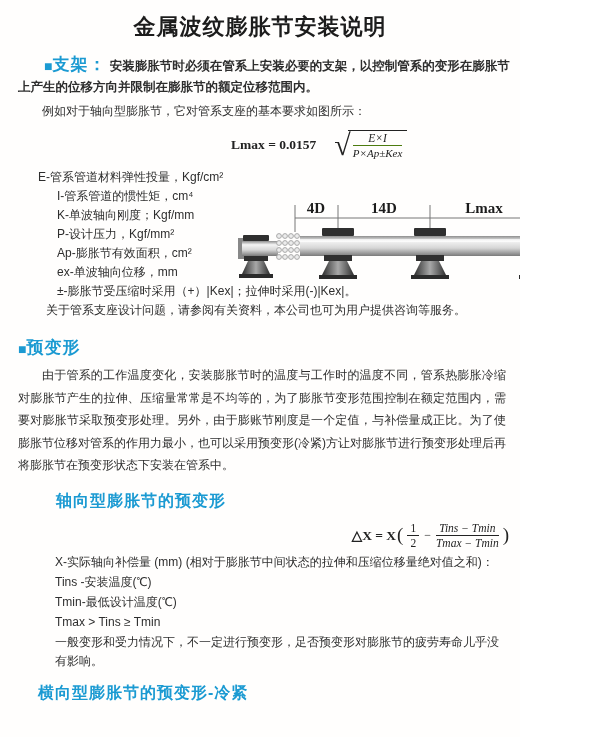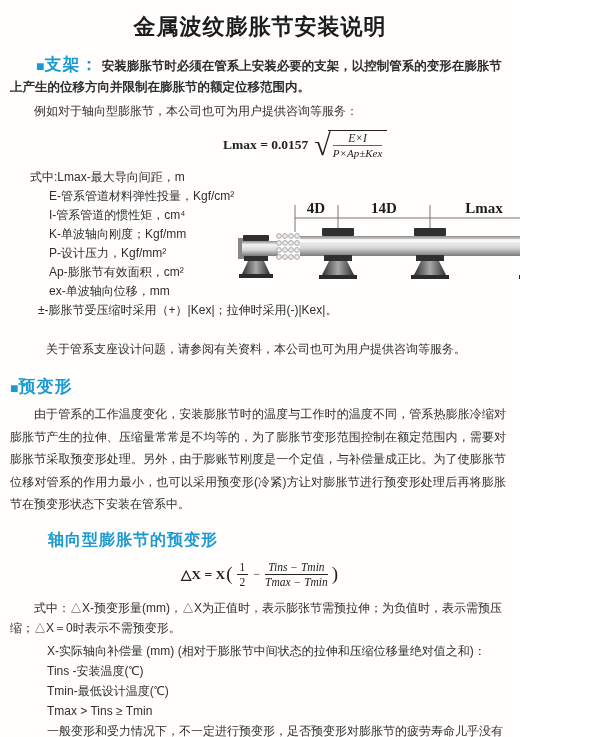--- a/index.html
+++ b/index.html
@@ -5,31 +5,31 @@
   html,body{margin:0;padding:0;}
   .page{
     position:relative;width:520px;height:737px;overflow:hidden;
     background:#fffefd;color:#2e2e2e;
     font-family:"Liberation Sans",sans-serif;font-size:12px;
   }
   .title{
     margin:0;padding-top:12px;text-align:center;
     font-size:22px;font-weight:bold;letter-spacing:1px;color:#1c1c1c;
   }
-  .sec{padding:0 10px 0 10px;}
+  .sec{padding:0 10px 0 18px;}
   .lead{margin:12px 0 0;line-height:21px;text-indent:26px;}
   .marker{color:var(--accent);font-size:14px;vertical-align:-1px;}
   .h-blue{color:var(--accent);font-size:17px;font-weight:bold;letter-spacing:1px;}
   .lead .body-run{font-weight:bold;font-size:12.5px;}
   .example{margin:3px 0 0;line-height:21px;text-indent:24px;}
 
   
   .formula{font-family:"Liberation Serif",serif;color:#222;}
   .f-lmax{margin:8px 0 2px 213px;display:flex;align-items:center;}
-  .f-lhs{font-weight:bold;font-size:13.5px;margin-right:6px;white-space:nowrap;}
+  .f-lhs{font-weight:bold;font-size:13.5px;margin-right:18px;white-space:nowrap;}
   .sqrt{display:inline-flex;align-items:flex-start;}
   .rad{font-size:30px;line-height:30px;font-weight:400;margin-right:-3px;margin-top:0px;}
   .radicand{display:inline-block;border-top:1.5px solid #222;text-align:center;padding:1px 5px 0;}
   .radicand .rnum{display:block;font-style:italic;font-size:11.5px;border-bottom:1px solid #4d7c0f;padding:0 4px 1px;}
   .radicand .rden{display:block;font-style:italic;font-size:11px;padding-top:1px;text-align:center;}
 
   .defs{margin:8px 0 0;line-height:19px;}
   .def{white-space:nowrap;}
   .def:first-child{margin-left:20px;}
   .def:nth-child(n+2){margin-left:39px;}
@@ -38,21 +38,21 @@
 
   
   .diagram{position:absolute;left:238px;top:192px;width:360px;height:96px;}
   .dimtxt{font-family:"Liberation Serif",serif;font-weight:bold;font-size:15px;fill:#1c1c1c;}
 
   .sec-head2{margin:16px 0 0;}
   .para-body{margin:5px 4px 0 0;line-height:22.5px;text-indent:24px;text-align:justify;}
 
   .sub-blue{color:var(--accent);font-size:16px;font-weight:bold;letter-spacing:1px;}
   .axial-head{margin:14px 0 0 38px;}
-  .f-center{display:flex;justify-content:center;align-items:center;margin-top:10px;}
+  .f-center{display:flex;justify-content:flex-end;align-items:center;margin-top:10px;}
   .f-center .bold{font-weight:bold;font-size:13.5px;}
   .frac{display:inline-block;text-align:center;vertical-align:middle;margin:0 3px;}
   .frac .num{display:block;border-bottom:1px solid #222;padding:0 3px 1px;font-size:11.5px;}
   .frac .den{display:block;padding-top:1px;font-size:11.5px;}
   .frac.ital .num,.frac.ital .den{font-style:italic;}
   .paren{font-size:19px;font-weight:400;margin:0 1px;}
   .op{margin:0 2px;}
   .explain{margin:10px 0 0;line-height:20px;text-indent:24px;}
   .axial-items{margin:4px 0 0;line-height:19px;}
   .axial-items .item{margin-left:37px;margin-top:1px;}
@@ -62,35 +62,34 @@
 <body>
 
 <div class="page">
 
   <h1 class="title">金属波纹膨胀节安装说明</h1>
 
   <div class="sec">
     <p class="lead"><span class="marker">■</span><span class="h-blue">支架：</span>
       <span class="body-run">安装膨胀节时必须在管系上安装必要的支架，以控制管系的变形在膨胀节上产生的位移方向并限制在膨胀节的额定位移范围内。</span>
     </p>
-    <p class="example">例如对于轴向型膨胀节，本公司也可为用户提供咨询等服务：</p>
+    <p class="example">例如对于轴向型膨胀节，它对管系支座的基本要求如图所示：</p>
 
     <div class="formula f-lmax">
       <span class="f-lhs">Lmax = 0.0157</span>
       <span class="sqrt">
         <span class="rad">√</span>
         <span class="radicand">
           <span class="rnum">E×I</span>
           <span class="rden">P×Ap±Kex</span>
         </span>
       </span>
     </div>
 
     <div class="defs">
-      <div class="def">式中:Lmax-最大导向间距，m</div>
       <div class="def">E-管系管道材料弹性投量，Kgf/cm²</div>
       <div class="def">I-管系管道的惯性矩，cm⁴</div>
       <div class="def">K-单波轴向刚度；Kgf/mm</div>
       <div class="def">P-设计压力，Kgf/mm²</div>
       <div class="def">Ap-膨胀节有效面积，cm²</div>
       <div class="def">ex-单波轴向位移，mm</div>
       <div class="def">±-膨胀节受压缩时采用（+）|Kex|；拉伸时采用(-)|Kex|。</div>
       <div class="def">关于管系支座设计问题，请参阅有关资料，本公司也可为用户提供咨询等服务。</div>
     </div>
   </div>
@@ -187,21 +186,20 @@
         <span class="den">2</span>
       </span>
       <span class="op">−</span>
       <span class="frac ital">
         <span class="num">Tins − Tmin</span>
         <span class="den">Tmax − Tmin</span>
       </span>
       <span class="paren">)</span>
     </div>
 
-    <p class="explain">式中：△X-预变形量(mm)，△X为正值时，表示膨张节需预拉伸；为负值时，表示需预压缩；△X＝0时表示不需预变形。</p>
 
     <div class="axial-items">
       <div class="item">X-实际轴向补偿量 (mm) (相对于膨胀节中间状态的拉伸和压缩位移量绝对值之和)：</div>
       <div class="item">Tins -安装温度(℃)</div>
       <div class="item">Tmin-最低设计温度(℃)</div>
       <div class="item">Tmax &gt; Tins ≥ Tmin</div>
       <div class="item">一般变形和受力情况下，不一定进行预变形，足否预变形对膨胀节的疲劳寿命儿乎没有影响。</div>
     </div>
 
     <p class="sub-blue trans-head">横向型膨胀节的预变形-冷紧</p>

